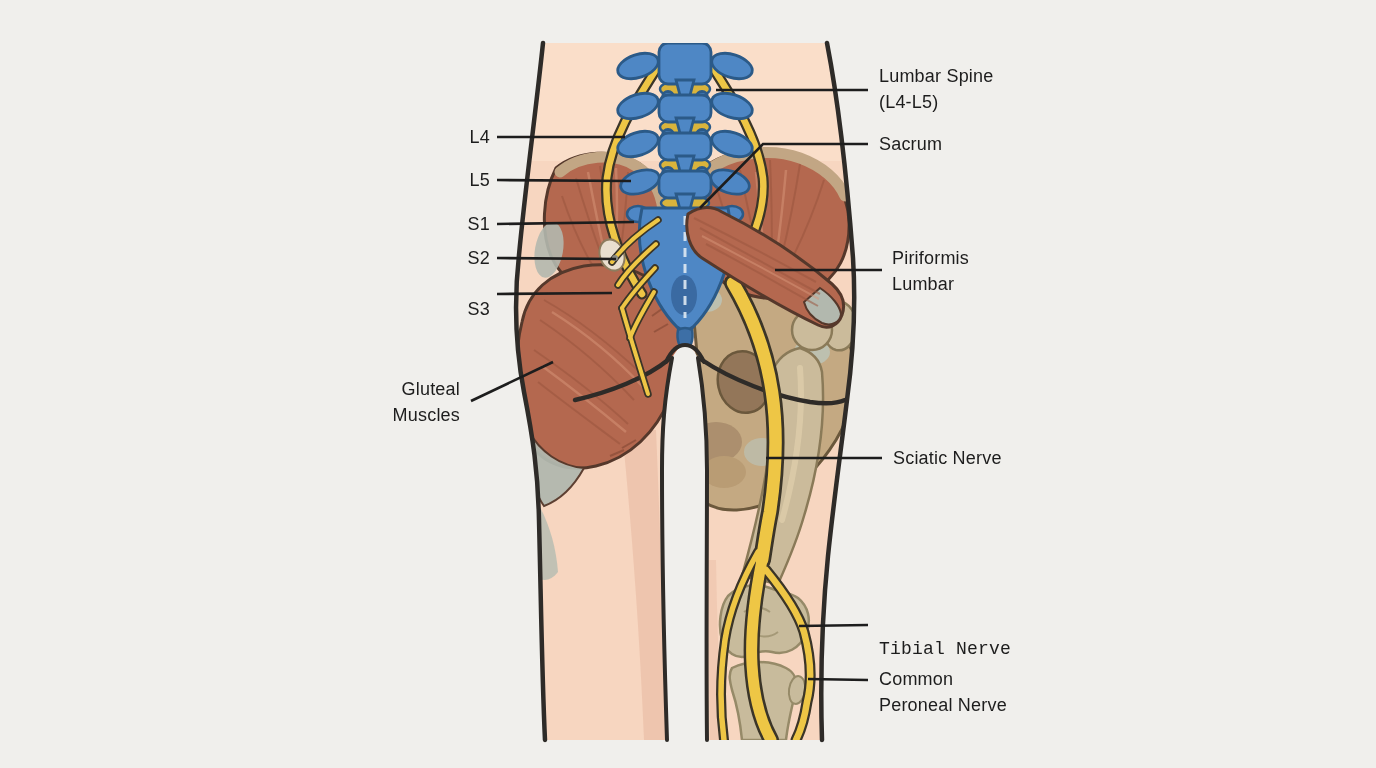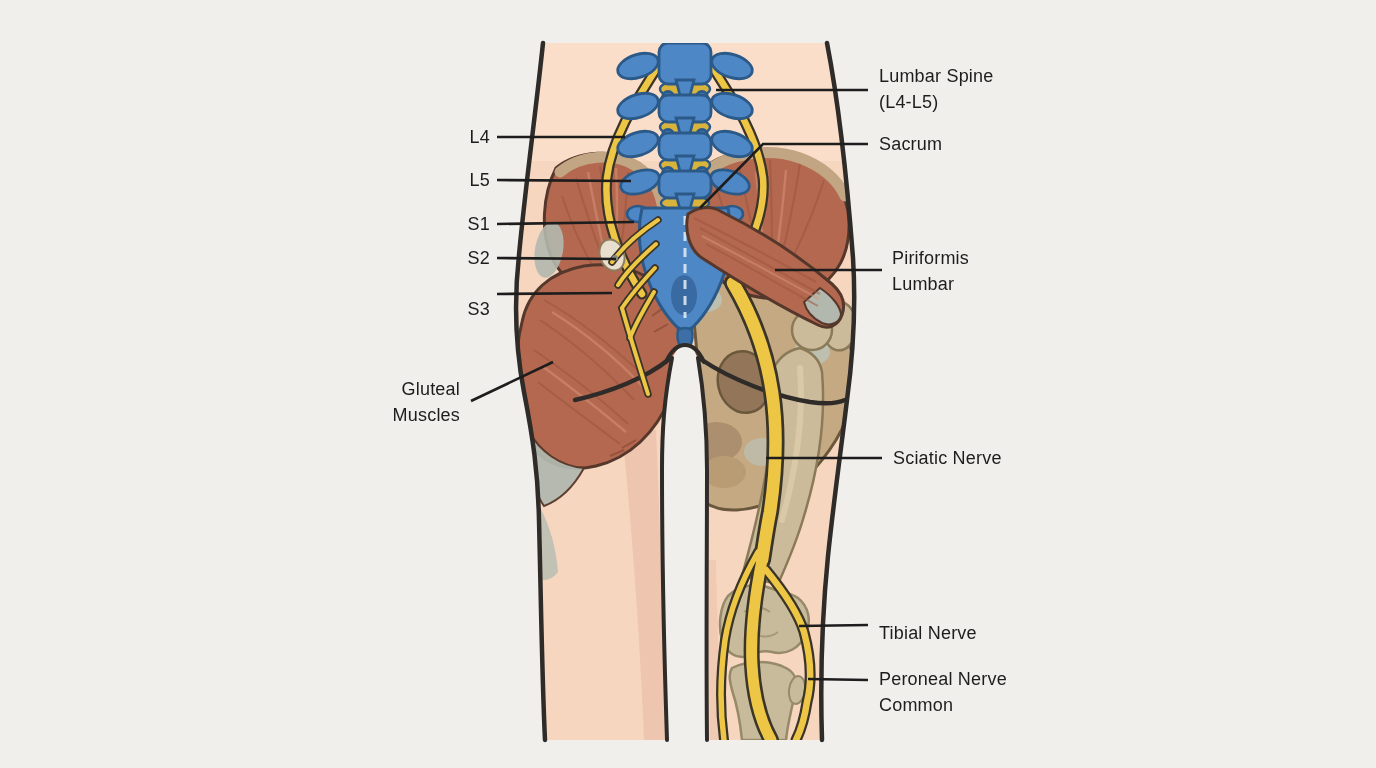--- a/index.html
+++ b/index.html
@@ -259,19 +259,19 @@
 <div class="lbl" style="left:879px;top:63px;">
   <span>Lumbar Spine</span>
   <span>(L4-L5)</span>
 </div>
 <div class="lbl" style="left:879px;top:131px;">Sacrum</div>
 <div class="lbl" style="left:892px;top:245px;">
   <span>Piriformis</span>
   <span>Lumbar</span>
 </div>
 <div class="lbl" style="left:893px;top:445px;">Sciatic Nerve</div>
-<div class="lbl" style="left:879px;top:620px;">Tibial Nerve</div>
+<div class="lbl" style="left:879px;top:636px;font-family:Liberation Mono, monospace;">Tibial Nerve</div>
 <div class="lbl" style="left:879px;top:666px;">
+  <span>Common</span>
   <span>Peroneal Nerve</span>
-  <span>Common</span>
 </div>
 
 </div>
 
 </body></html>

